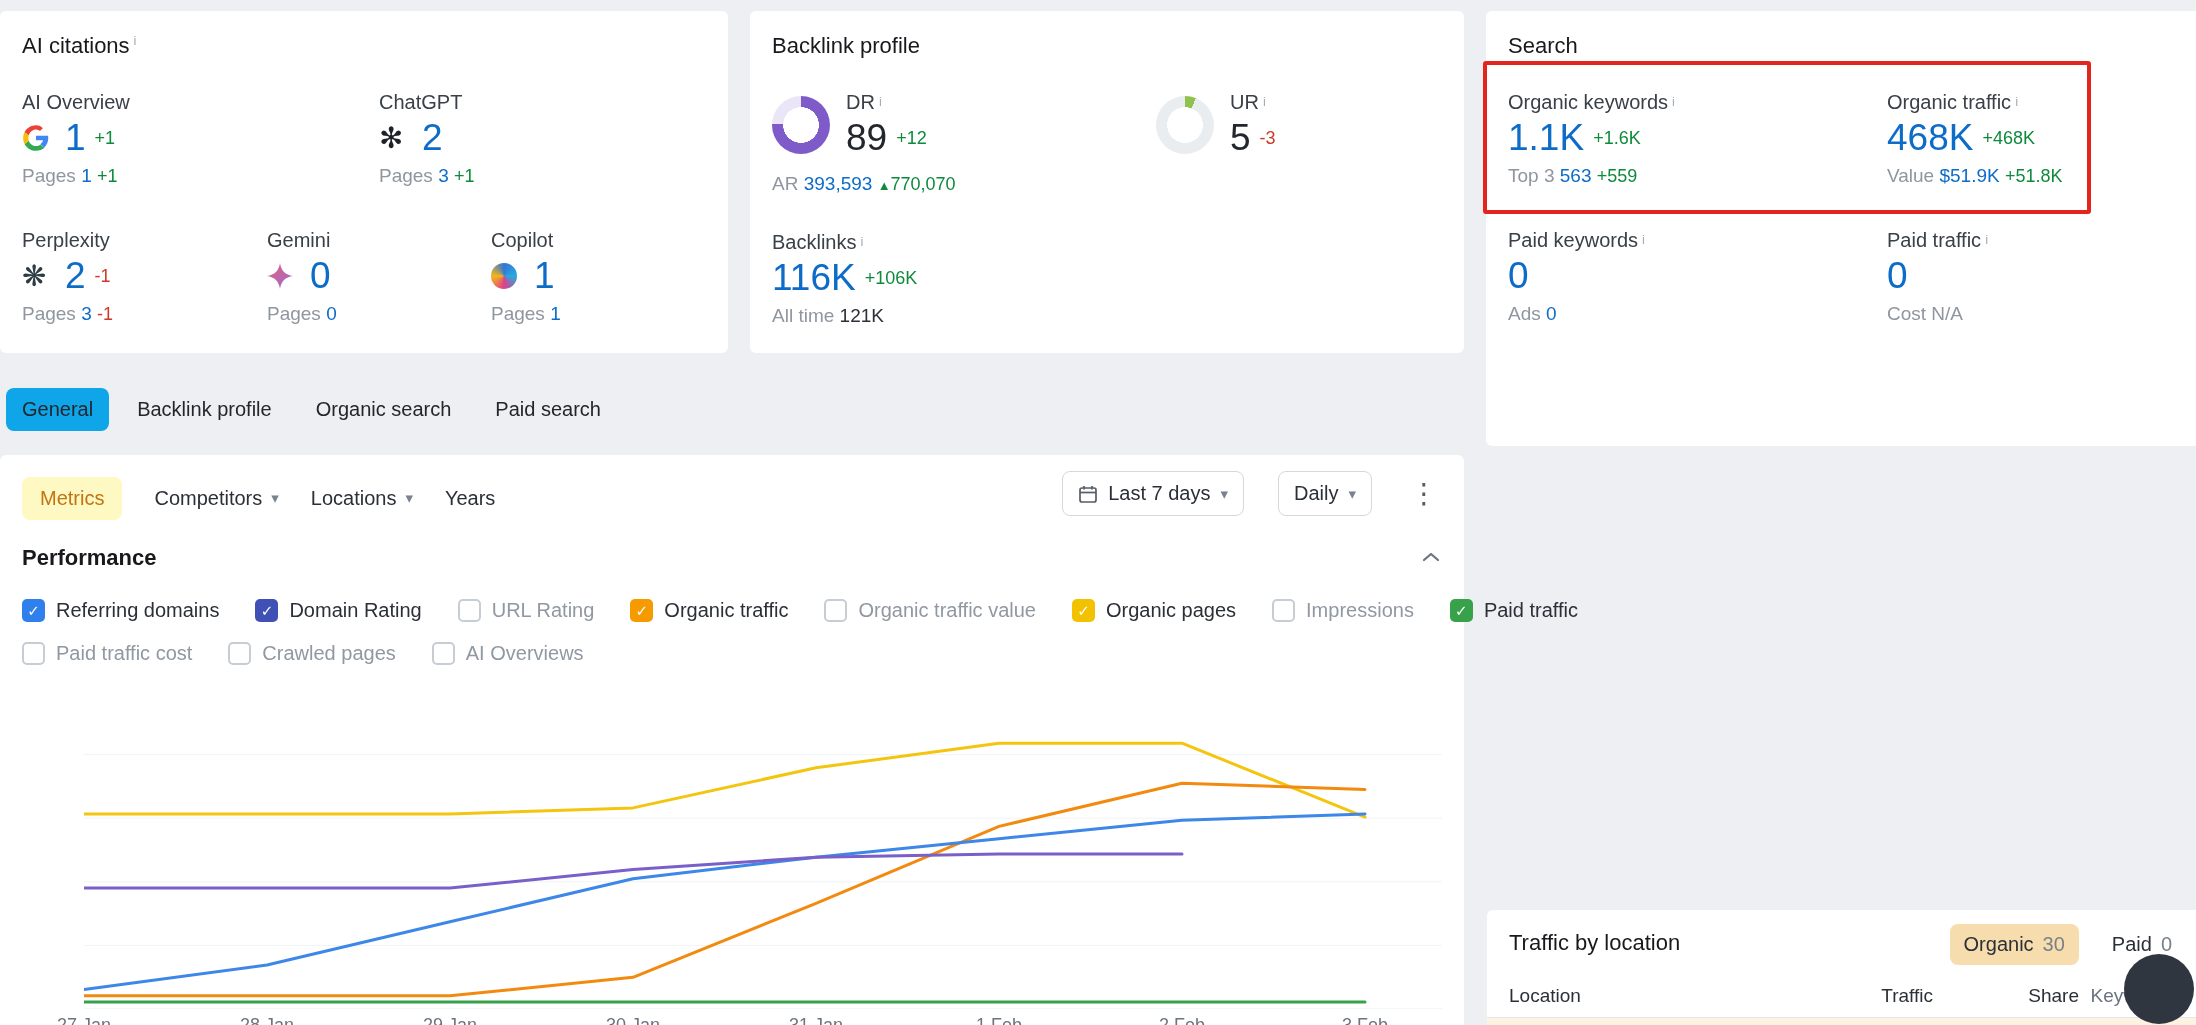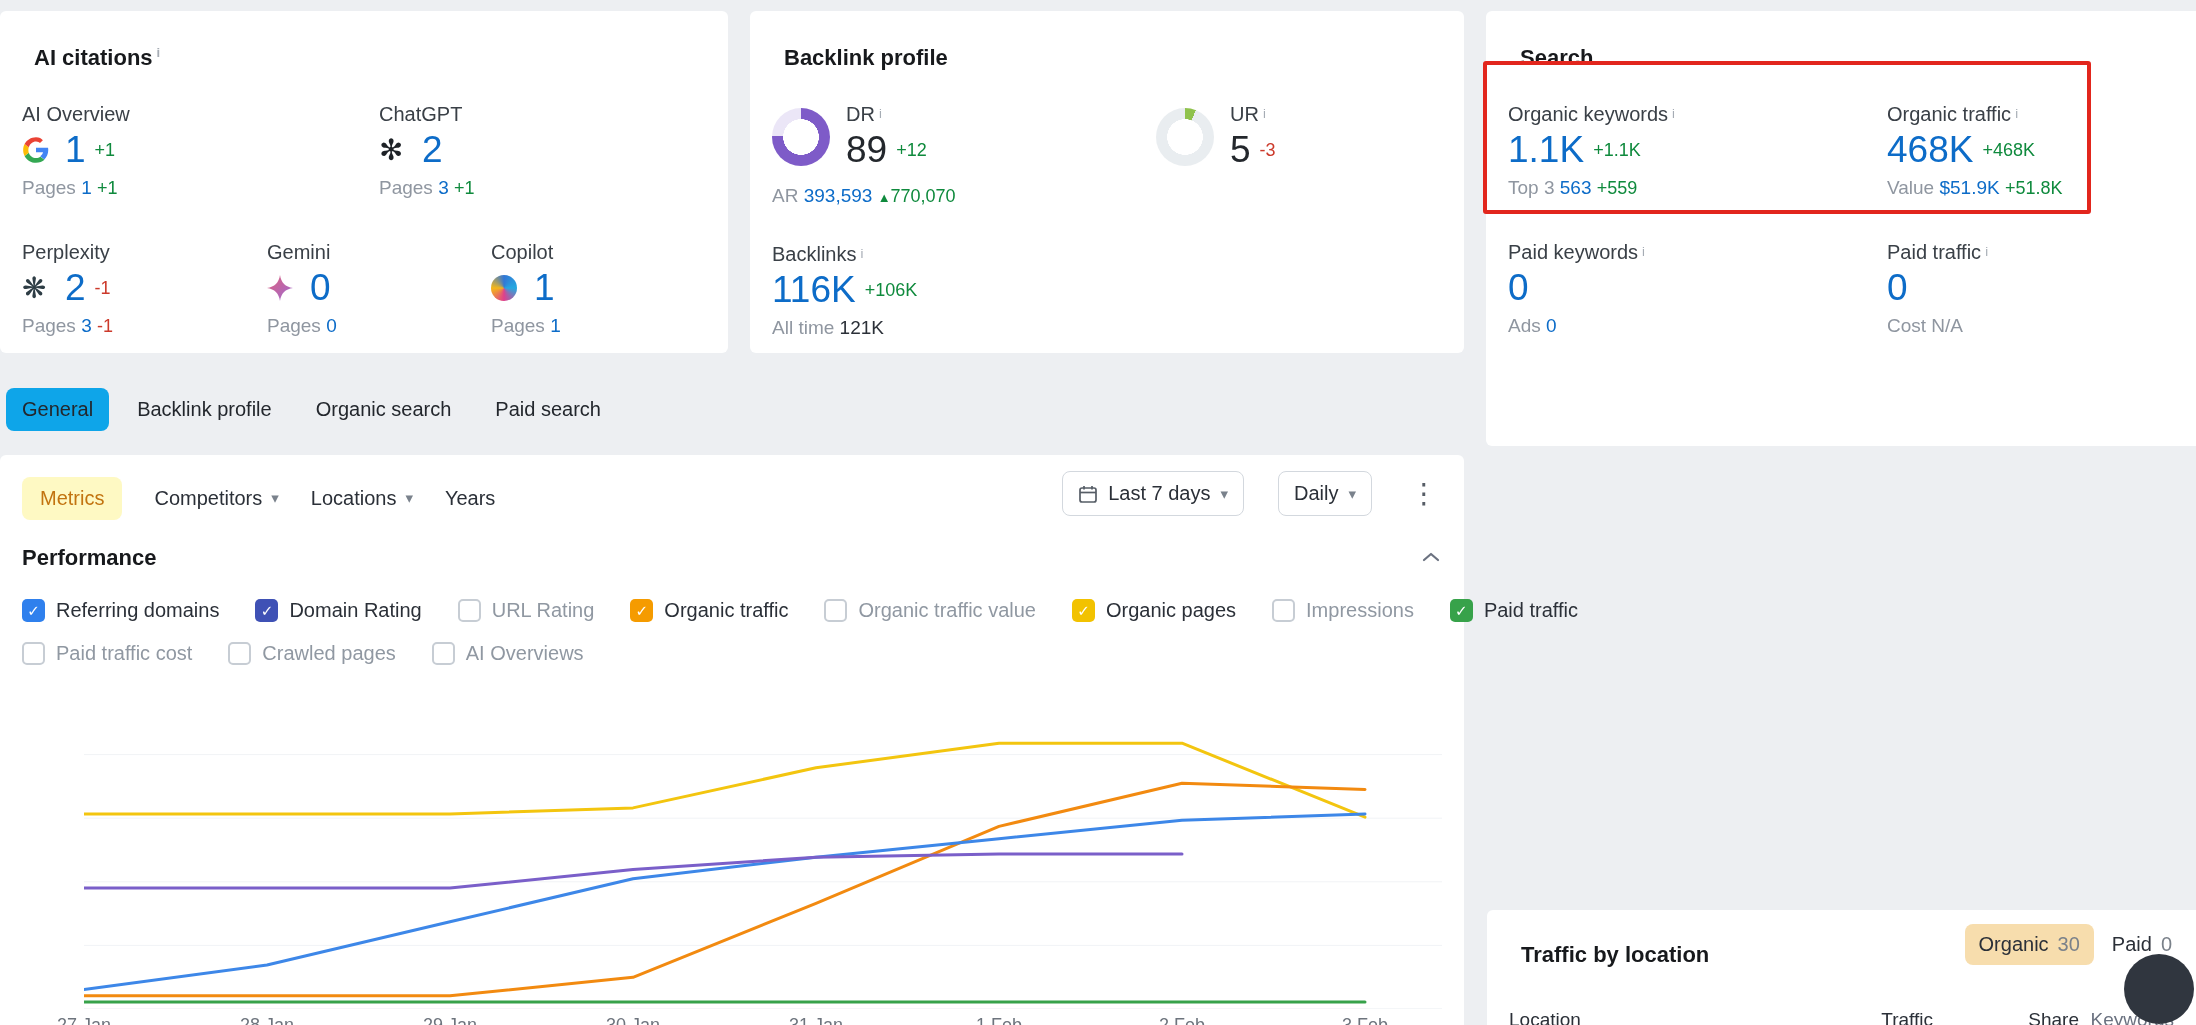--- a/index.html
+++ b/index.html
@@ -12,21 +12,21 @@
   a { text-decoration:none; cursor:pointer; }
   button { font-family:inherit; cursor:pointer; }
 
   .card { background:#fff; border-radius:6px; position:relative; }
 
   
   .top-row { position:absolute; top:11px; left:0; display:flex; gap:22px; }
   .card-ai { width:728px; height:342px; padding:22px; }
   .card-bl { width:714px; height:342px; padding:22px; }
   .card-se { width:710px; height:435px; padding:22px; border-top-right-radius:0; border-bottom-right-radius:0; }
-  h3.ctitle { margin:12px; font-size:22px; font-weight:bold; color:#17191c; }
+  h3.ctitle { margin:0; font-size:22px; font-weight:normal; color:#17191c; }
   .info { font-size:13px; color:#a6acb4; vertical-align:top; margin-left:4px; font-style:normal; }
 
   .lbl { font-size:20px; color:#3a4047; line-height:26px; }
   .big { font-size:37px; line-height:46px; font-weight:400; }
   .blue { color:#0d6cc8; }
   .dark { color:#23272c; }
   .gray { color:#8f96a0; }
   .chg { font-size:18px; }
   .pos { color:#0f8a3d; }
   .neg { color:#cc3a2b; }
@@ -98,21 +98,21 @@
 
   .chart { position:absolute; left:84px; top:236px; width:1358px; height:318px; }
   .xlabels { position:absolute; left:0; top:560px; width:1464px; height:40px; }
   .xlbl { position:absolute; width:80px; text-align:center; font-size:18px; color:#6d747d; top:0; }
 
   
   .right-col { position:absolute; top:455px; left:1487px; width:709px; }
   .card-traffic { width:709px; height:420px; padding-top:20px; border-top-right-radius:0; border-bottom-right-radius:0; }
   .tr-head { display:flex; align-items:flex-start; padding:0 22px; position:relative; }
   .tr-head h3 { flex:0 0 auto; }
-  .seg { position:absolute; right:10px; top:-6px; display:flex; align-items:center; gap:4px; }
+  .seg { position:absolute; right:10px; top:-6px; display:flex; align-items:center; gap:19px; }
   .seg-btn { border:none; background:none; font-size:20px; color:#2b3038; padding:9px 14px; border-radius:8px; display:flex; gap:9px; }
   .seg-btn .cnt { color:#7a818a; }
   .seg-on { background:#f7ddad; }
 
   .thead { display:flex; align-items:center; height:44px; margin-top:18px; padding:0 22px;
            font-size:19px; color:#6b7280; border-bottom:1px solid #e3e7ea; }
   .trow { display:flex; align-items:center; height:49px; padding:0 22px; font-size:20px;
           border-bottom:1px solid #eef1f4; }
   .trow.hl { background:#fdf3e2; }
   .cell-loc { flex:1; display:flex; align-items:center; gap:12px; color:#2b3038; }
@@ -277,21 +277,21 @@
 
   <section class="card card-se">
     <h3 class="ctitle">Search</h3>
     <div class="red-box"></div>
 
     <div class="se-grid">
       <div class="se-col1">
         <div class="lbl"><span>Organic keywords</span><span class="info">i</span></div>
         <div class="valrow">
           <a class="big blue">1.1K</a>
-          <span class="chg pos">+1.1K</span>
+          <span class="chg pos">+1.6K</span>
         </div>
         <div class="sub">
           <span>Top 3</span>
           <a class="blue">563</a>
           <span class="chg pos">+559</span>
         </div>
       </div>
       <div>
         <div class="lbl"><span>Organic traffic</span><span class="info">i</span></div>
         <div class="valrow">

